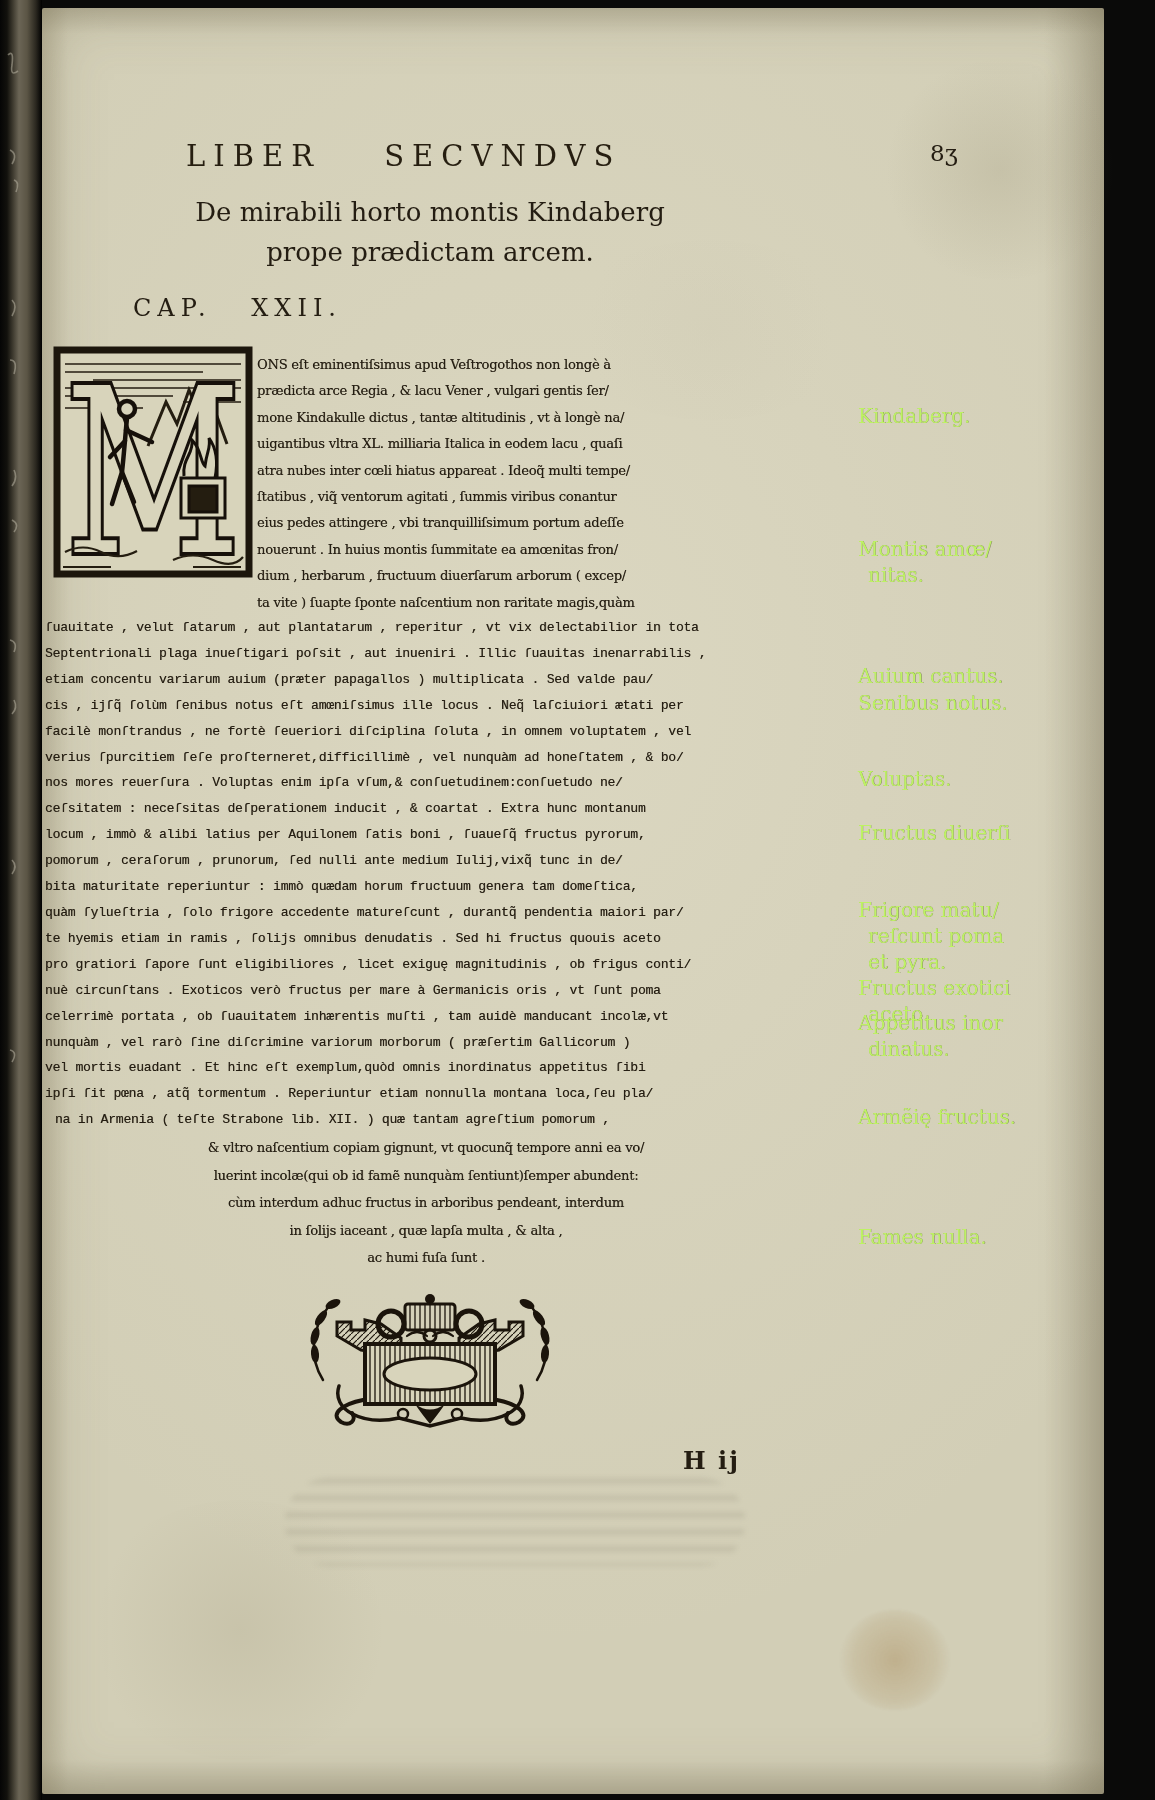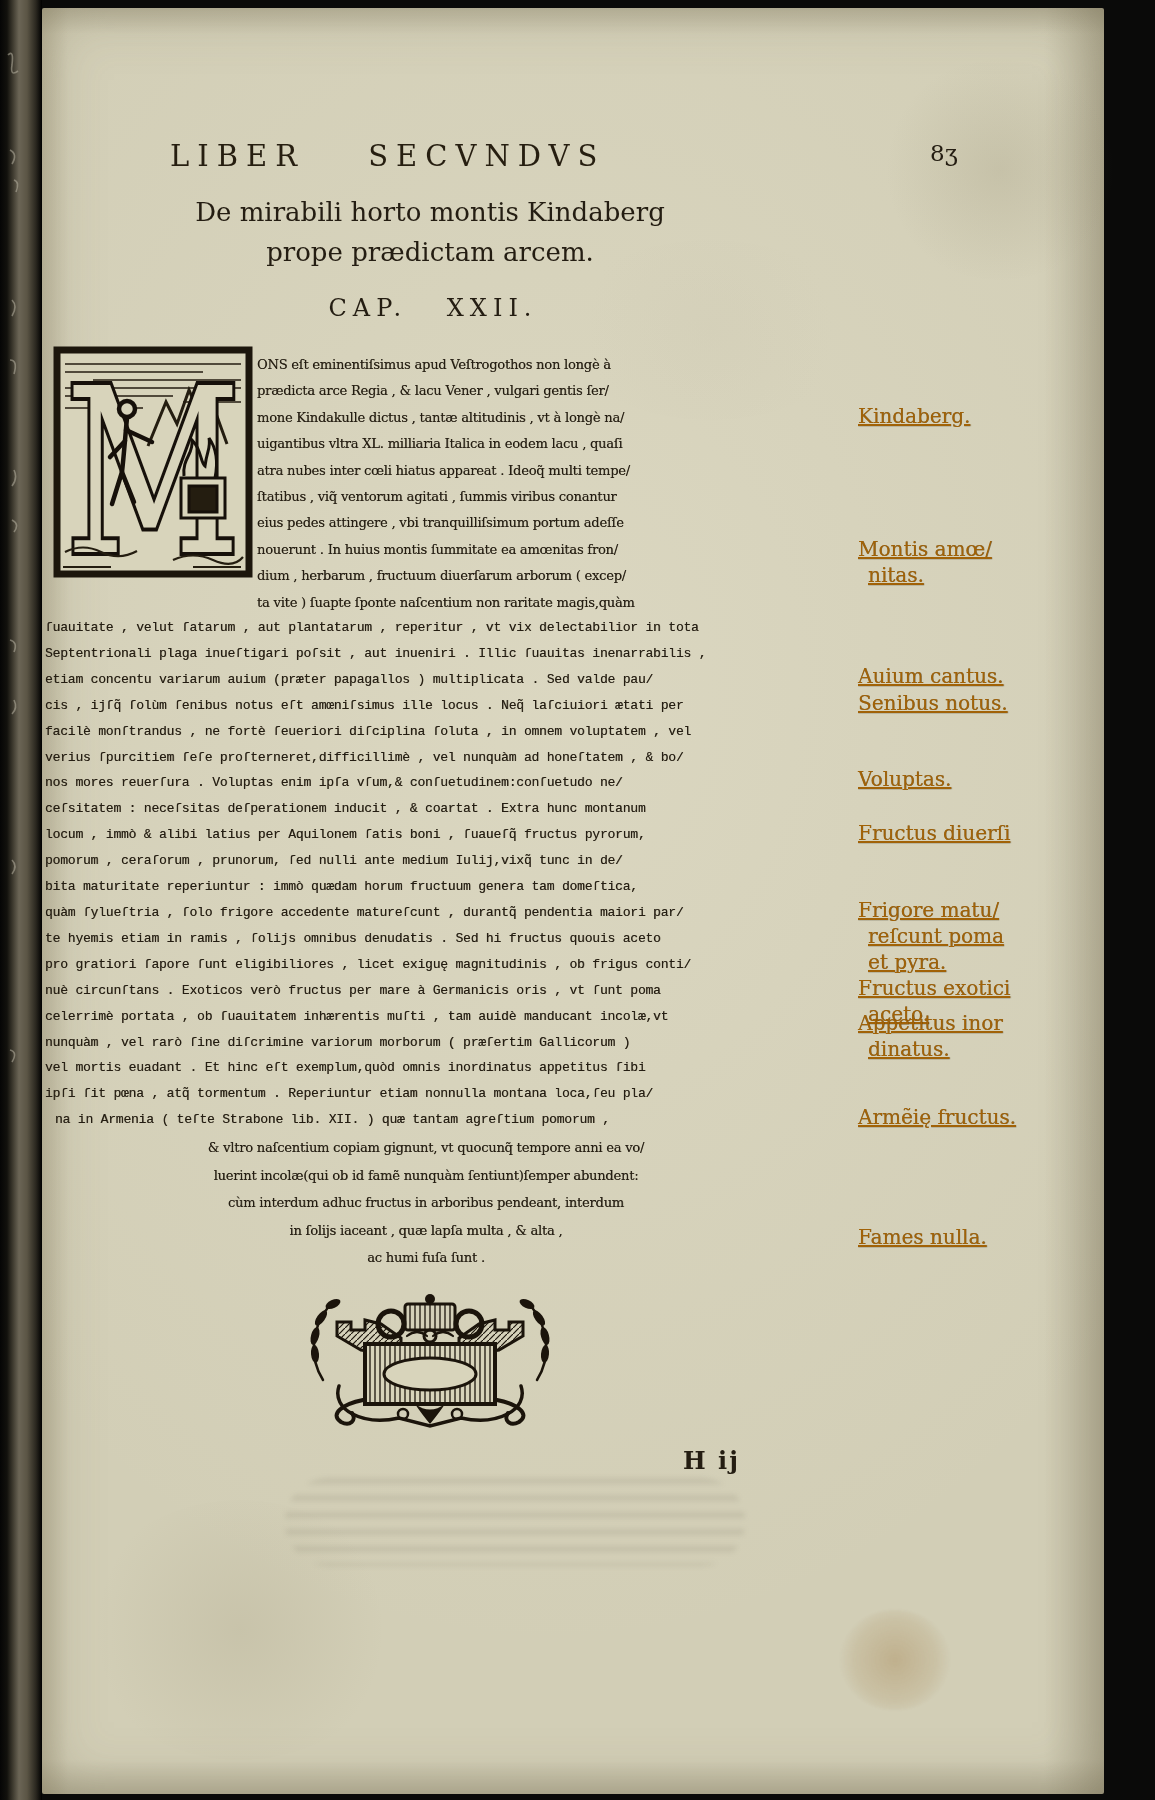--- a/index.html
+++ b/index.html
@@ -17,31 +17,31 @@
     box-shadow:inset 0 0 60px rgba(105,96,70,.35);}
   .blob{position:absolute;border-radius:50%;pointer-events:none;}
   
   .gutter{position:absolute;left:0;top:0;width:42px;height:1800px;
     background:linear-gradient(90deg,#050505 0,#12110d 7px,#3f3b30 13px,#6b6556 19px,#5b5545 27px,#2a271f 36px,#000 42px);}
   
   .abs{position:absolute;}
   .head{font-size:29px;letter-spacing:8px;word-spacing:46px;color:#261e10;}
   .pagenum{font-size:23px;}
   .title{width:680px;left:90px;text-align:center;font-size:26px;line-height:40px;}
-  .cap{width:600px;left:133px;text-align:center;font-size:24px;letter-spacing:6px;word-spacing:26px;}
+  .cap{width:600px;left:133px;font-size:24px;letter-spacing:6px;word-spacing:26px;}
   .bodytxt{font-size:13px;letter-spacing:-0.2px;color:#241d12;
            text-shadow:.3px .3px .4px rgba(30,22,8,.55);}
   .body-indent{left:257px;top:352px;width:600px;line-height:26.4px;}
   .body-full{left:45px;top:615px;width:812px;line-height:25.9px;font-family:Liberation Mono, monospace;}
   .body-full div:last-child{padding-left:10px;}
   .body-taper{left:45px;top:1134px;width:762px;line-height:27.5px;text-align:center;}
   .bodytxt div{white-space:nowrap;}
   
   .mnote{position:absolute;left:858px;width:215px;font-size:20px;line-height:26px;
-         color:#a16207;text-shadow:.3px .3px .4px rgba(30,22,8,.5);text-decoration:underline;}
+         color:#bef264;text-shadow:.3px .3px .4px rgba(30,22,8,.5);}
   .mnote span{display:block;white-space:nowrap;}
   .mnote span.ind{padding-left:10px;}
   
   .initial{position:absolute;left:53px;top:346px;width:200px;height:232px;}
   .ornament{position:absolute;left:303px;top:1292px;width:254px;height:136px;}
   .sig{font-size:24px;font-weight:700;letter-spacing:2px;}
   .stain{position:absolute;left:840px;top:1610px;width:110px;height:100px;border-radius:50%;
     background:radial-gradient(circle at 50% 50%, rgba(150,108,48,.30) 0%, rgba(150,108,48,.12) 55%, rgba(0,0,0,0) 75%);
     filter:blur(1px);}
   .ghost{position:absolute;left:285px;top:1478px;width:460px;height:88px;border-radius:45px;
@@ -66,21 +66,21 @@
         <path d="M10 1050 q8 2 2 12"></path>
       </g>
     </svg>
   </div>
 
   <div class="paper"></div>
   <div class="blob" style="left:880px;top:60px;width:240px;height:220px;background:radial-gradient(circle, rgba(136,128,98,.18), rgba(0,0,0,0) 70%);"></div>
   <div class="blob" style="left:80px;top:1500px;width:320px;height:260px;background:radial-gradient(circle, rgba(140,130,100,.14), rgba(0,0,0,0) 70%);"></div>
   <div class="blob" style="left:560px;top:240px;width:300px;height:180px;background:radial-gradient(circle, rgba(205,200,178,.25), rgba(0,0,0,0) 70%);"></div>
 
-  <div class="abs head" style="left:170px;top:139px;text-align:center;">LIBER SECVNDVS</div>
+  <div class="abs head" style="left:186px;top:139px;text-align:center;">LIBER SECVNDVS</div>
   <div class="abs pagenum" style="left:930px;top:140px;">8ʒ</div>
 
   <div class="abs title" style="top:192px;">De mirabili horto montis Kindaberg</div>
   <div class="abs title" style="top:232px;">prope prædictam arcem.</div>
   <div class="abs cap" style="top:294px;">CAP. XXII.</div>
 
   <svg class="initial" viewBox="0 0 200 232">
     <rect x="4" y="4" width="192" height="224" fill="#d8d4bb" stroke="#1c160c" stroke-width="7"></rect>
     <g stroke="#241d10" stroke-width="1.6">
       <line x1="12" y1="18" x2="188" y2="18"></line>

